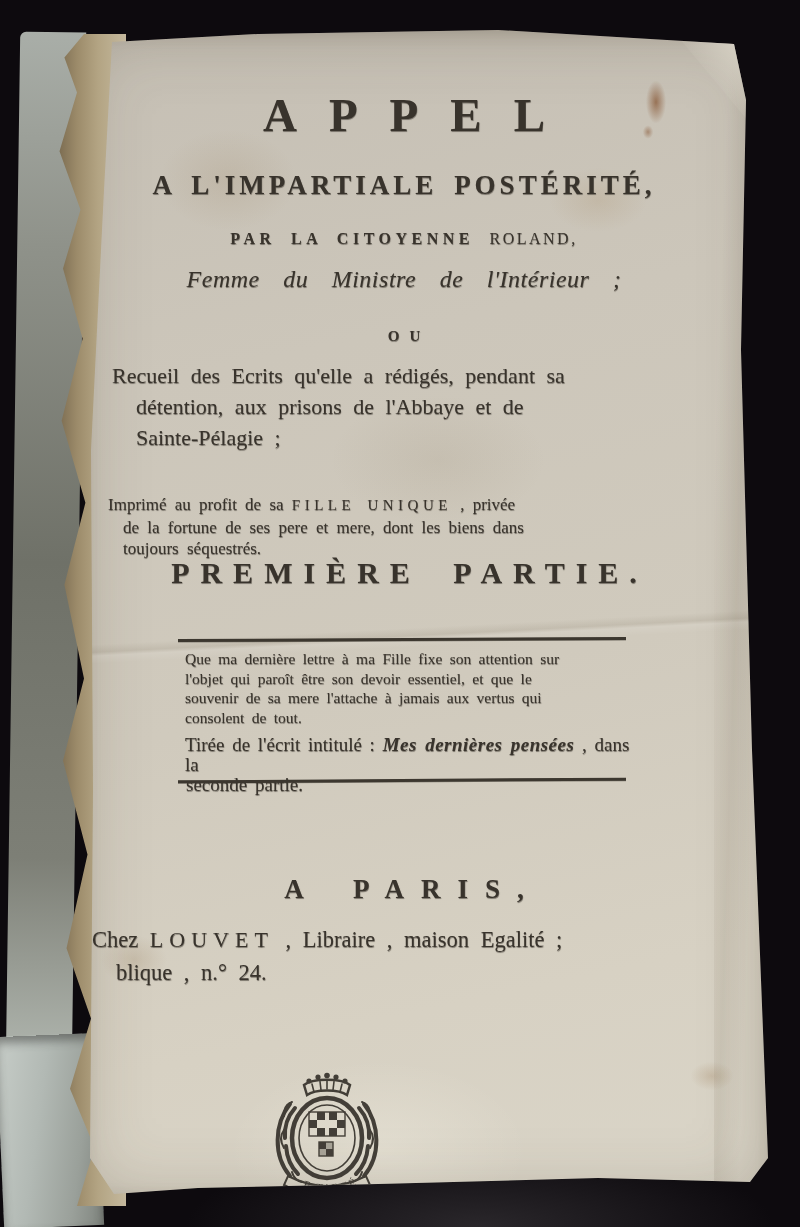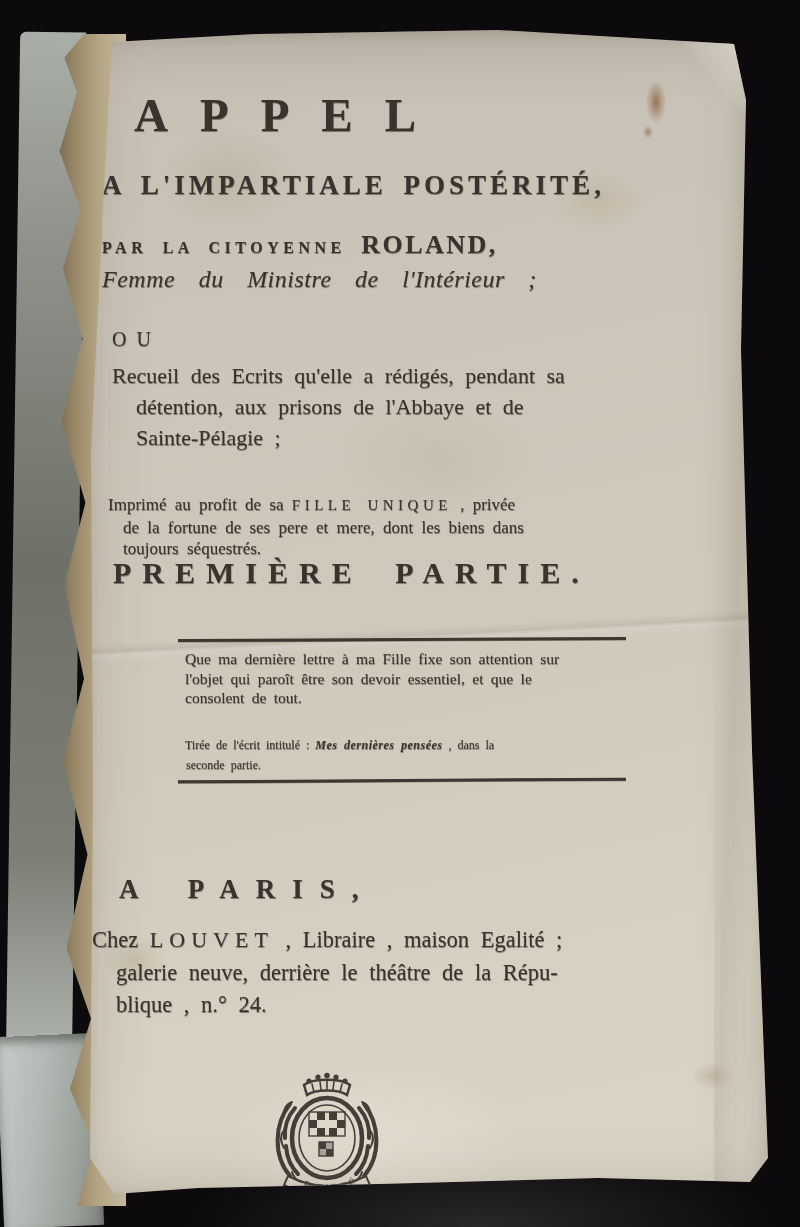--- a/index.html
+++ b/index.html
@@ -49,40 +49,40 @@
     position:absolute;left:636px;top:0;width:36px;height:100%;
     background:linear-gradient(92deg,rgba(0,0,0,0) 20%,rgba(85,72,50,.10) 55%,rgba(0,0,0,0) 85%);
   }
   .dogear{
     position:absolute;left:596px;top:2px;width:80px;height:96px;
     background:linear-gradient(230deg,#ddd8cb 8%,rgba(221,216,203,0) 55%);
     clip-path:polygon(100% 0,100% 100%,0 0);
   }
   
   .ink{position:absolute;color:#38332c;text-shadow:.4px .5px .7px rgba(56,51,44,.55);}
-  .centered{left:24px;width:580px;text-align:left;}
+  .centered{left:36px;width:580px;text-align:center;}
   .main-title{top:58px;font-size:47px;font-weight:bold;letter-spacing:32px;text-indent:32px;}
   .subtitle{top:140px;font-size:27px;font-weight:bold;letter-spacing:4px;word-spacing:6px;font-family:Liberation Serif, serif;}
   .byline{top:200px;}
   .byline .pre{font-size:16px;font-weight:bold;letter-spacing:4.5px;word-spacing:7px;}
-  .byline .name{font-size:26px;font-weight:bold;letter-spacing:2.5px;}
+  .byline .name{font-size:16px;font-weight:normal;letter-spacing:2.5px;}
   .role{top:236px;font-size:24px;font-style:italic;word-spacing:17px;letter-spacing:.5px;}
-  .ou{top:298px;font-size:20px;font-weight:normal;letter-spacing:10px;text-indent:10px;}
+  .ou{top:298px;font-size:15px;font-weight:bold;letter-spacing:10px;text-indent:10px;}
   .recueil{top:330px;left:34px;width:580px;font-size:22px;line-height:31px;word-spacing:6px;}
   .recueil .cont{margin-left:24px;}
   .profit{top:464px;left:30px;width:560px;font-size:17px;line-height:21.5px;word-spacing:4px;}
   .profit .caps{letter-spacing:4.5px;font-size:15px;}
   .profit .cont{margin-left:15px;}
   .part-heading{top:526px;font-size:30px;font-weight:bold;letter-spacing:11px;word-spacing:14px;text-indent:11px;}
   .rule{position:absolute;left:100px;width:448px;height:2.5px;background:#3c372f;box-shadow:0 .5px .5px rgba(56,51,44,.5);}
   .rule-1{top:608px;transform:rotate(-.25deg);}
   .rule-2{top:749px;transform:rotate(-.35deg);height:3px;}
   .quote{top:619px;left:107px;width:460px;font-size:15.5px;line-height:19.5px;word-spacing:3.5px;}
   .quote .cont{}
-  .source{top:705px;left:107px;width:460px;font-size:12px;line-height:20px;word-spacing:3px;}
+  .source{top:705px;left:107px;width:460px;font-size:19px;line-height:20px;word-spacing:3px;}
   .source .cont{margin-left:1px;}
   .source .it{font-style:italic;font-weight:bold;letter-spacing:.5px;}
   .city{top:844px;font-size:27px;font-weight:bold;letter-spacing:17px;word-spacing:10px;text-indent:17px;}
   .imprint{top:894px;left:14px;width:600px;font-size:22.5px;line-height:32.5px;word-spacing:6px;}
   .imprint .caps{letter-spacing:6px;font-size:22px;}
   .imprint .cont{margin-left:24px;}
   .stamp{position:absolute;left:183px;top:1038px;width:132px;height:140px;opacity:.88;}
 </style>
 </head>
 <body>
@@ -116,35 +116,35 @@
     <div class="cont">toujours séquestrés.</div>
   </div>
 
   <div class="ink centered part-heading">PREMIÈRE PARTIE.</div>
 
   <div class="rule rule-1"></div>
 
   <div class="ink quote">
     <div>Que ma dernière lettre à ma Fille fixe son attention sur</div>
     <div class="cont">l'objet qui paroît être son devoir essentiel, et que le</div>
+    <div class="cont">souvenir de sa mere l'attache à jamais aux vertus qui</div>
     <div class="cont">consolent de tout.</div>
   </div>
 
   <div class="ink source">
     <div><span>Tirée de l'écrit intitulé : </span><span class="it">Mes dernières pensées</span><span> , dans la</span></div>
     <div class="cont">seconde partie.</div>
   </div>
 
   <div class="rule rule-2"></div>
 
   <div class="ink centered city">A PARIS,</div>
 
   <div class="ink imprint">
     <div><span>Chez </span><span class="caps">LOUVET</span><span> , Libraire , maison Egalité ;</span></div>
-    <div class="cont">galerie neuve, derrière le théâtre de la Répu-</div>
     <div class="cont">blique , n.° 24.</div>
   </div>
 
   <svg class="stamp" viewBox="0 0 130 140" xmlns="http://www.w3.org/2000/svg">
     <g stroke="#2e2a24" fill="none" stroke-linecap="round">
 
       <circle cx="47" cy="13" r="2.6" fill="#2e2a24" stroke="none"></circle>
       <circle cx="56" cy="9" r="2.6" fill="#2e2a24" stroke="none"></circle>
       <circle cx="65" cy="7.5" r="2.8" fill="#2e2a24" stroke="none"></circle>
       <circle cx="74" cy="9" r="2.6" fill="#2e2a24" stroke="none"></circle>

